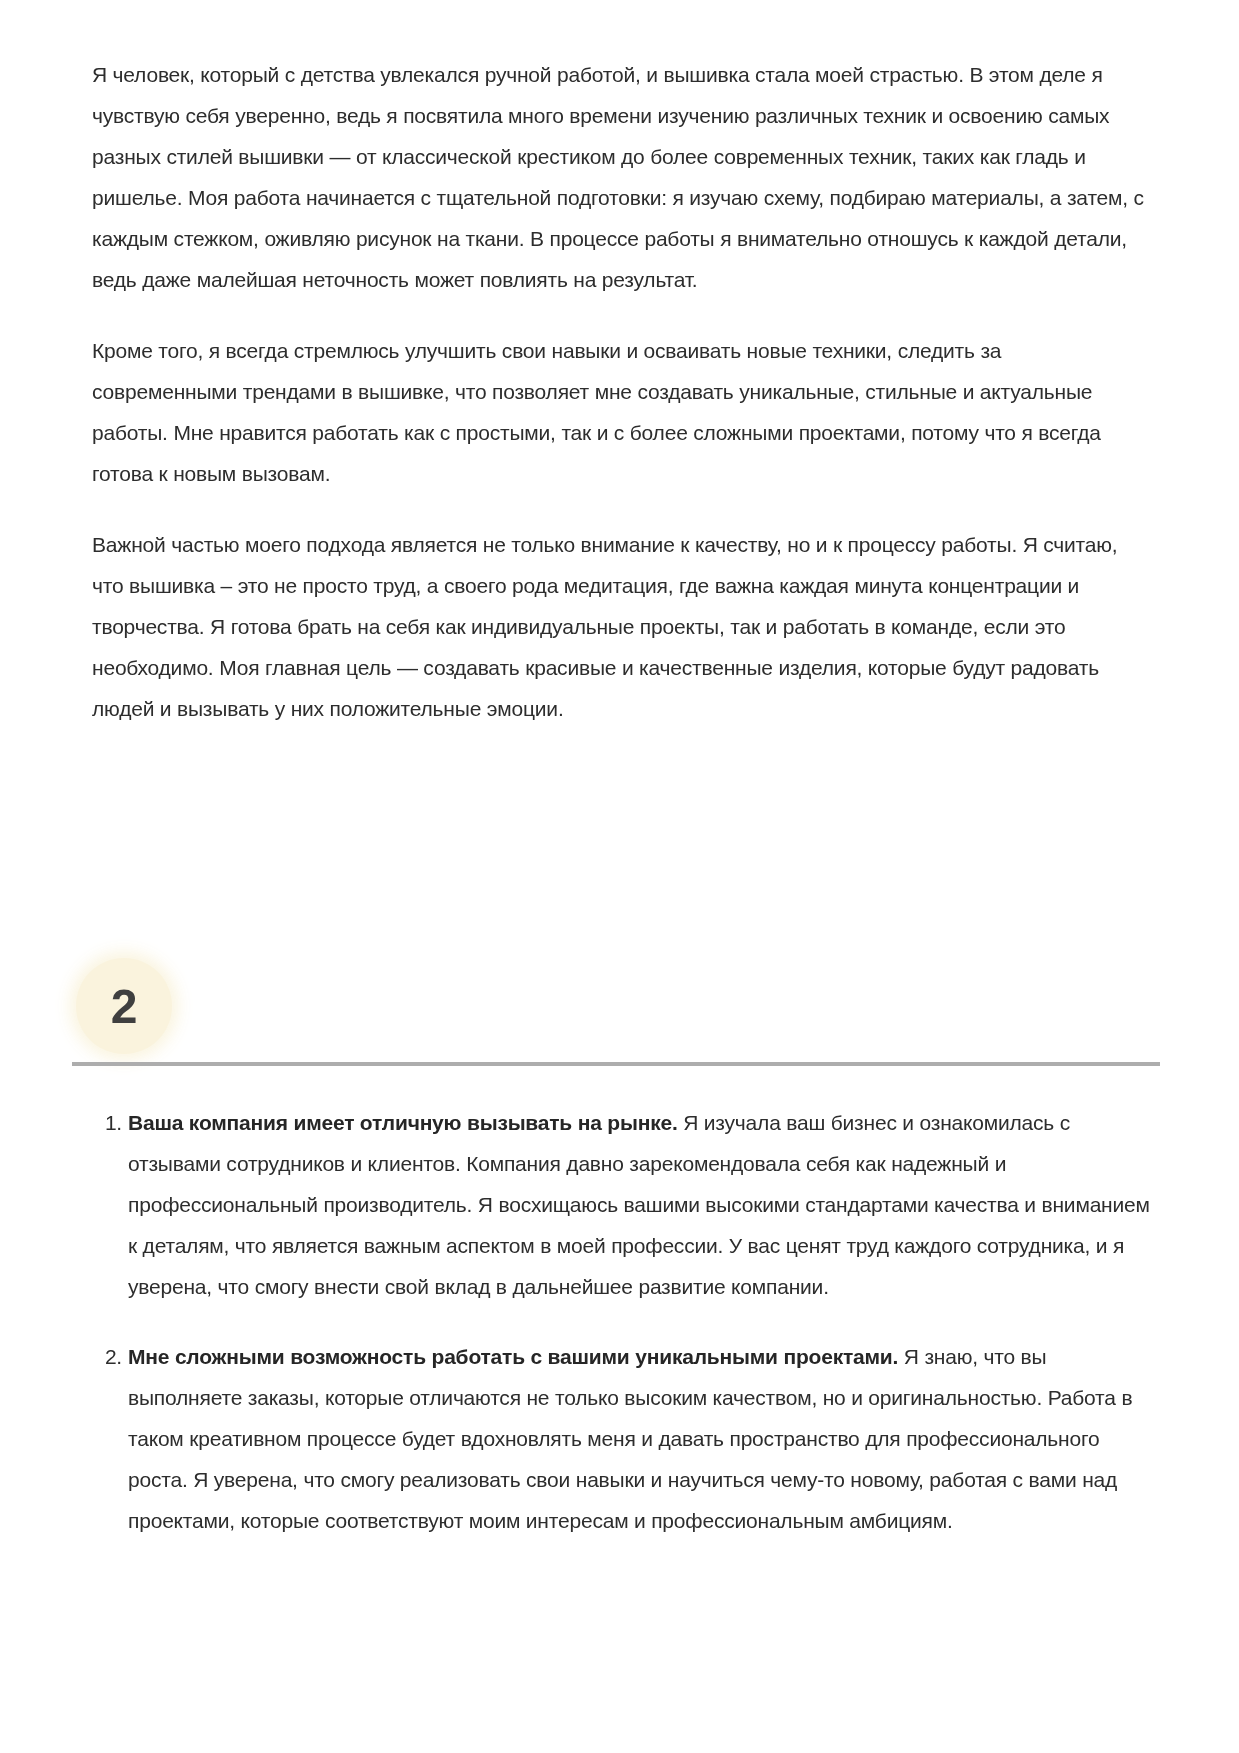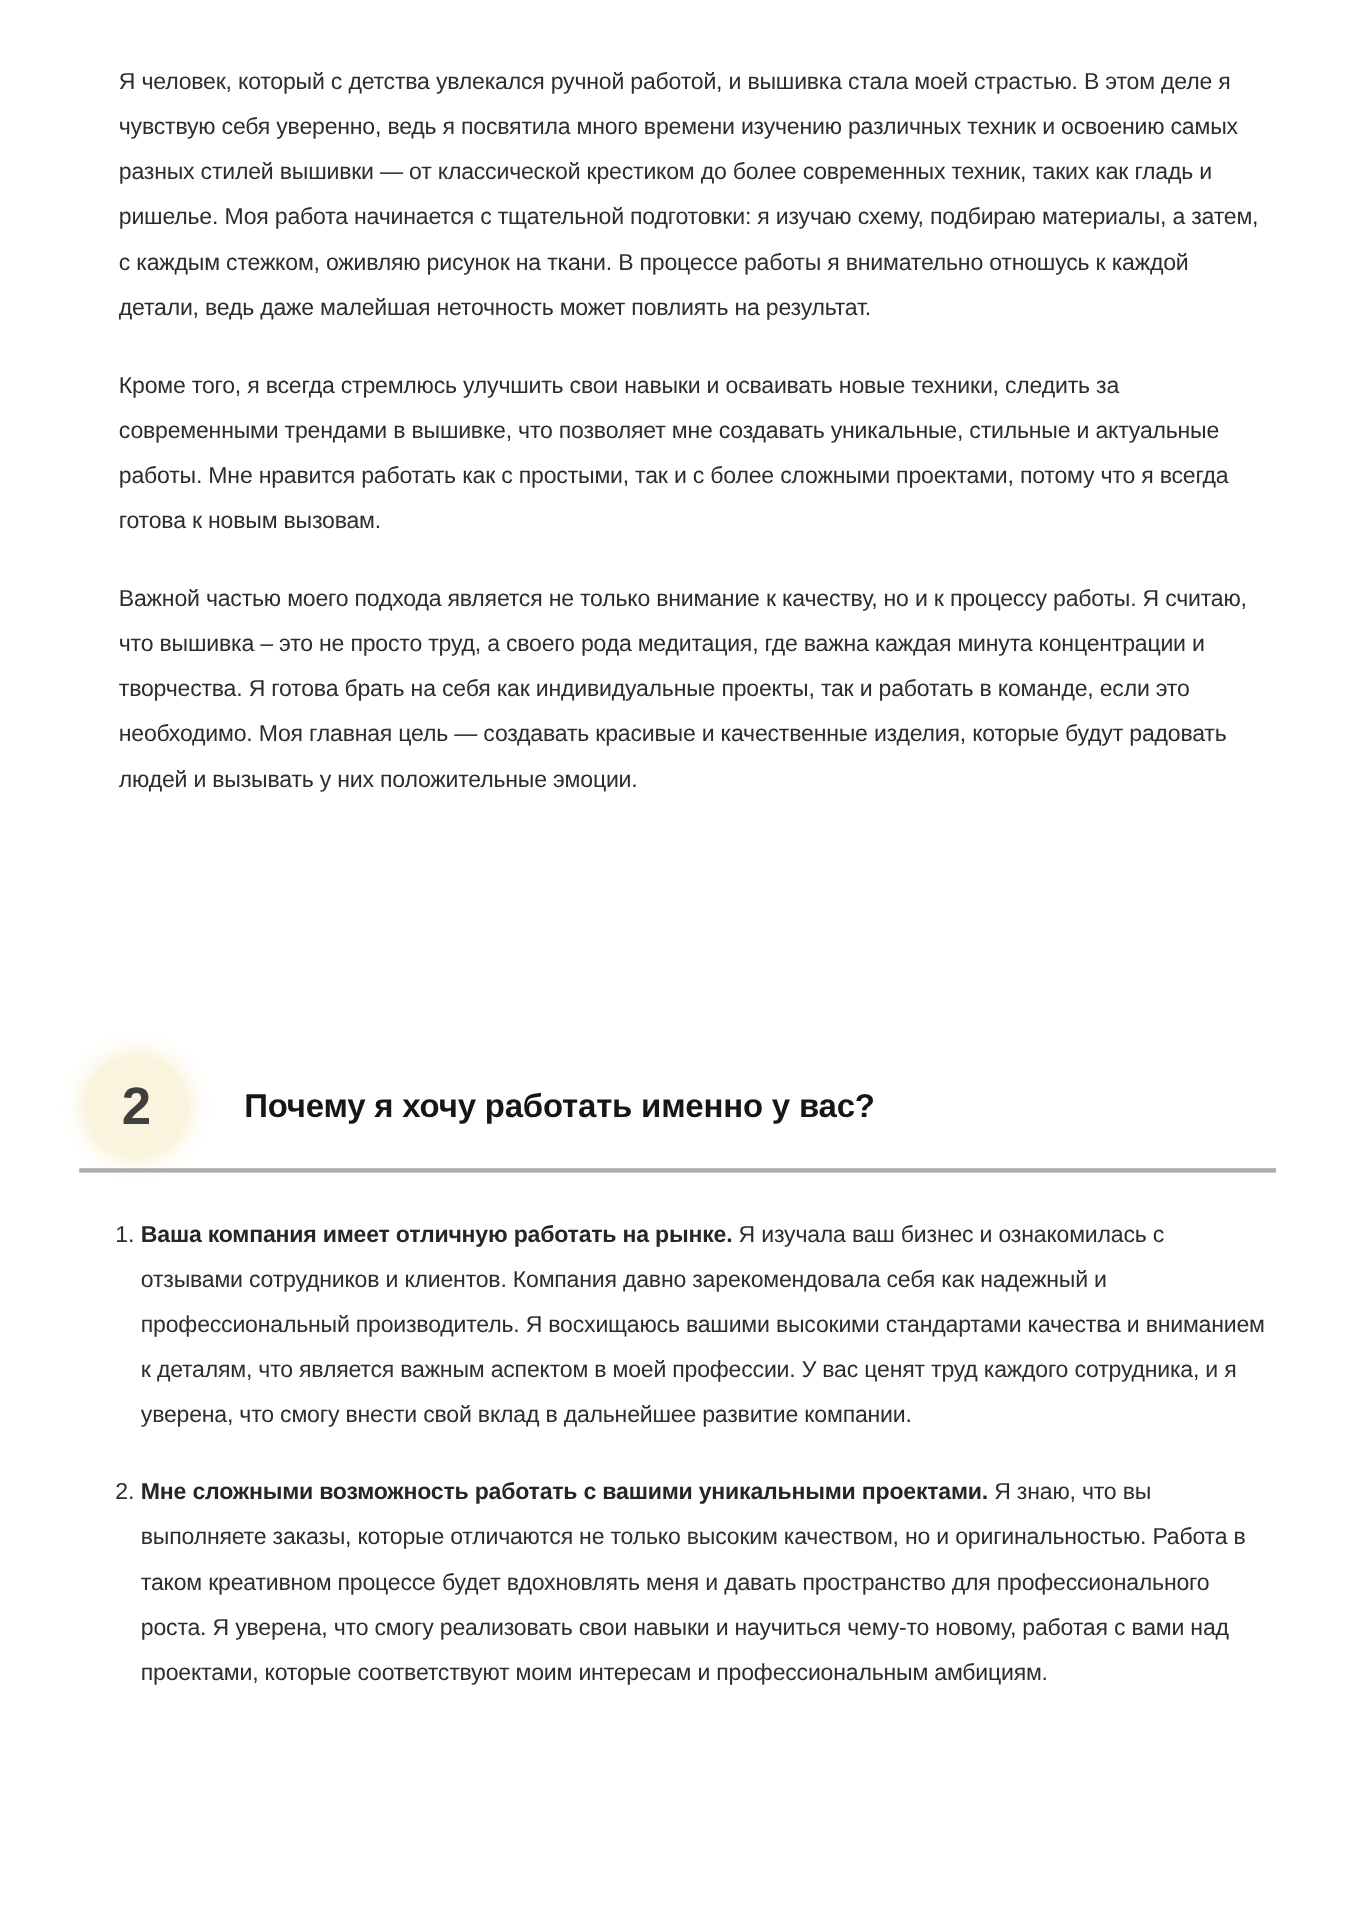--- a/index.html
+++ b/index.html
@@ -17,21 +17,21 @@
     color: #2d2d2d;
   }
   
   .paragraphs {
     position: absolute;
     top: 54px;
     left: 92px;
     width: 1053px;
   }
   .body-par {
-    margin: 0 0 30px 16px;
+    margin: 0 0 30px 0;
     font-size: 21px;
     line-height: 41px;
     letter-spacing: -0.2px;
     color: #2d2d2d;
     text-align: left;
   }
   
   .section-header {
     position: absolute;
     top: 958px;
@@ -108,28 +108,27 @@
 <div class="page">
 
   <div class="paragraphs">
     <p class="body-par">Я человек, который с детства увлекался ручной работой, и вышивка стала моей страстью. В этом деле я чувствую себя уверенно, ведь я посвятила много времени изучению различных техник и освоению самых разных стилей вышивки — от классической крестиком до более современных техник, таких как гладь и ришелье. Моя работа начинается с тщательной подготовки: я изучаю схему, подбираю материалы, а затем, с каждым стежком, оживляю рисунок на ткани. В процессе работы я внимательно отношусь к каждой детали, ведь даже малейшая неточность может повлиять на результат.</p>
     <p class="body-par">Кроме того, я всегда стремлюсь улучшить свои навыки и осваивать новые техники, следить за современными трендами в вышивке, что позволяет мне создавать уникальные, стильные и актуальные работы. Мне нравится работать как с простыми, так и с более сложными проектами, потому что я всегда готова к новым вызовам.</p>
     <p class="body-par">Важной частью моего подхода является не только внимание к качеству, но и к процессу работы. Я считаю, что вышивка – это не просто труд, а своего рода медитация, где важна каждая минута концентрации и творчества. Я готова брать на себя как индивидуальные проекты, так и работать в команде, если это необходимо. Моя главная цель — создавать красивые и качественные изделия, которые будут радовать людей и вызывать у них положительные эмоции.</p>
   </div>
 
   <div class="section-header">
     <div class="badge">2</div>
-    <div class="section-title">Почему я хочу работать именно у вас?</div>
   </div>
 
   <div class="divider"></div>
 
   <ol class="reasons-list">
     <li>
-      <span class="marker">1.</span><b>Ваша компания имеет отличную работать на рынке.</b>
+      <span class="marker">1.</span><b>Ваша компания имеет отличную вызывать на рынке.</b>
       <span>Я изучала ваш бизнес и ознакомилась с отзывами сотрудников и клиентов. Компания давно зарекомендовала себя как надежный и профессиональный производитель. Я восхищаюсь вашими высокими стандартами качества и вниманием к деталям, что является важным аспектом в моей профессии. У вас ценят труд каждого сотрудника, и я уверена, что смогу внести свой вклад в дальнейшее развитие компании.</span>
     </li>
     <li>
       <span class="marker">2.</span><b>Мне сложными возможность работать с вашими уникальными проектами.</b>
       <span>Я знаю, что вы выполняете заказы, которые отличаются не только высоким качеством, но и оригинальностью. Работа в таком креативном процессе будет вдохновлять меня и давать пространство для профессионального роста. Я уверена, что смогу реализовать свои навыки и научиться чему-то новому, работая с вами над проектами, которые соответствуют моим интересам и профессиональным амбициям.</span>
     </li>
   </ol>
 
 </div>
 

